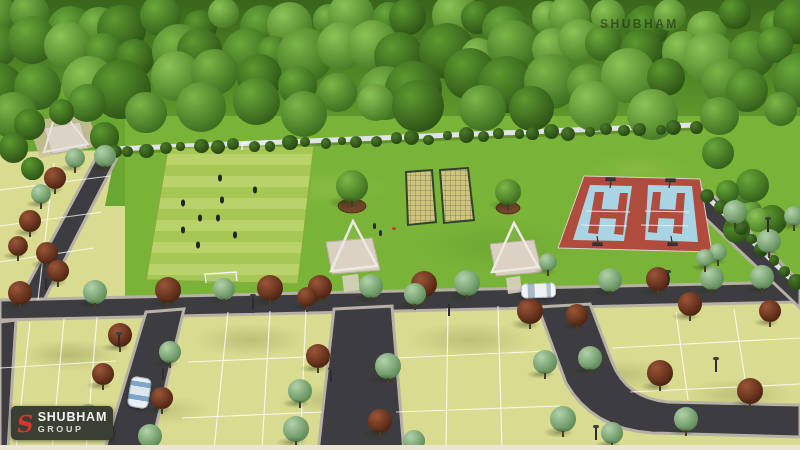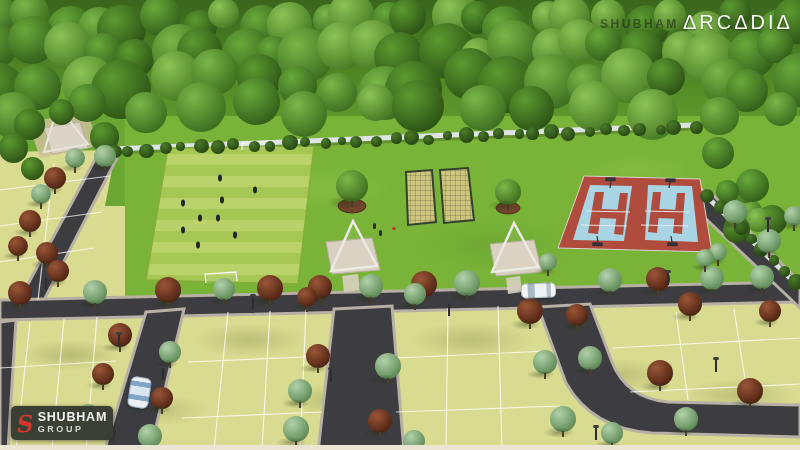--- a/index.html
+++ b/index.html
@@ -411,21 +411,20 @@
 
   <div class="car car-blue"></div>
   <div class="car car-white"></div>
   <div class="person" style="left:373px;top:223px"></div>
   <div class="person" style="left:379px;top:230px"></div>
   <div class="dog" style="left:392px;top:227px"></div>
 
   <div class="bottom-strip"></div>
 
   <div id="watermark">SHUBHAM</div>
-  <div id="arcadia">ΔRCΔDIΔ</div>
 
   <div class="badge">
     <span class="badge-icon">S</span>
     <span class="badge-text">
       <span class="badge-name">SHUBHAM</span>
       <span class="badge-suffix">GROUP</span>
     </span>
   </div>
 </div>
 

